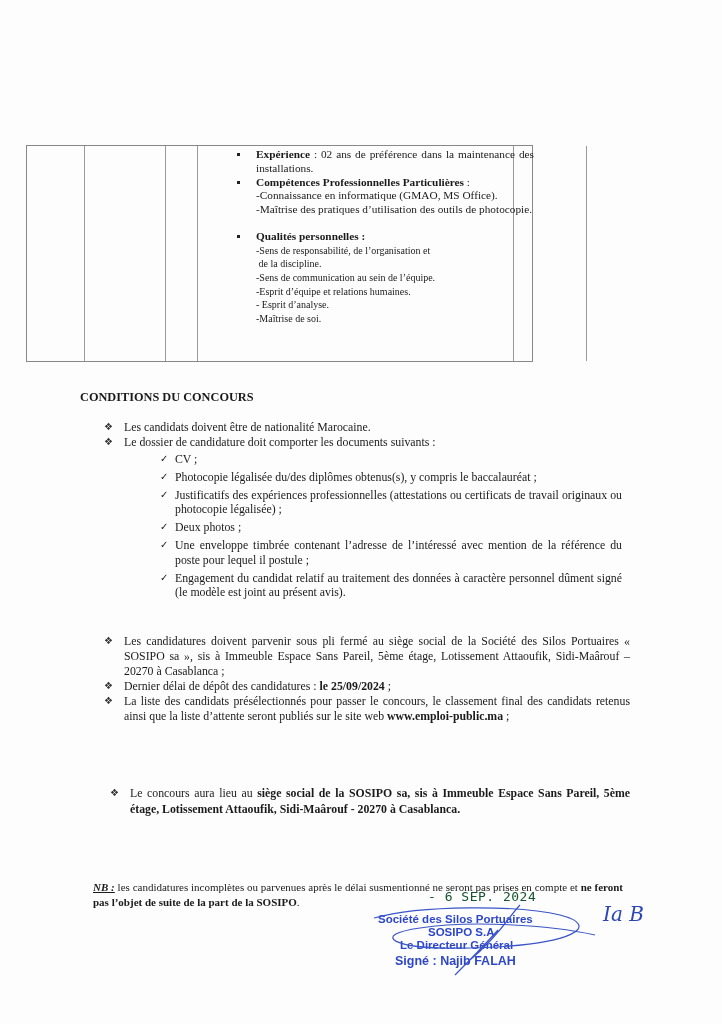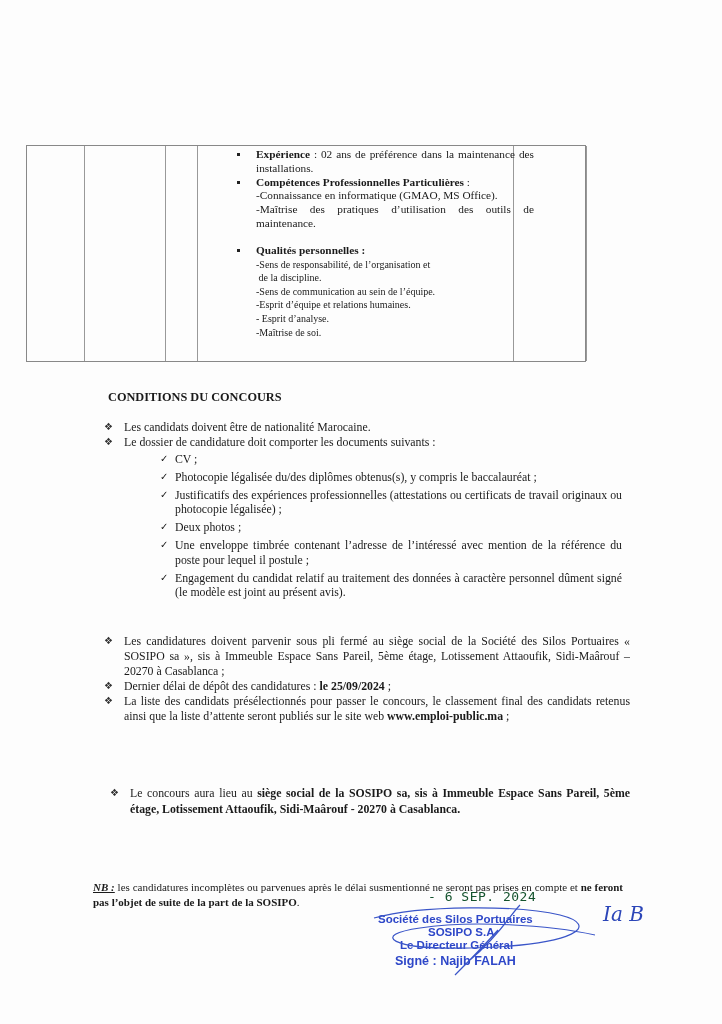--- a/index.html
+++ b/index.html
@@ -1,28 +1,28 @@
 <!DOCTYPE html>
 <html><head>
 <meta charset="utf-8">
 <style>
   html,body{margin:0;padding:0;background:#fff;}
   body{width:722px;height:1024px;position:relative;overflow:hidden;font-family:"Liberation Serif",serif;color:#1a1a1a;}
   .page{position:absolute;left:0;top:0;width:722px;height:1024px;background:#fdfdfd;}
   
-  .tbl{position:absolute;left:26px;top:145px;width:560px;height:217px;border:1px solid #888;box-sizing:border-box;}
+  .tbl{position:absolute;left:26px;top:145px;width:507px;height:217px;border:1px solid #888;box-sizing:border-box;}
   .vline{position:absolute;top:0;bottom:0;width:1px;background:#999;}
   .cell-content{position:absolute;left:207px;top:2px;width:300px;font-size:11.3px;line-height:13.8px;}
   .bul{position:relative;padding-left:22px;}
   .bul .sq{position:absolute;left:3px;top:5px;width:3px;height:3px;background:#222;}
   .just{text-align:justify;text-align-last:left;}
   .gap{height:13px;}
   b{font-weight:bold;}
   
-  .sec-title{position:absolute;left:108px;top:390px;font-size:12.3px;font-weight:bold;}
+  .sec-title{position:absolute;left:80px;top:390px;font-size:12.3px;font-weight:bold;}
   .dia-list{position:absolute;left:104px;width:520px;font-size:11.8px;line-height:14.8px;}
   .dia{position:relative;padding-left:20px;}
   .dia .dm{position:absolute;left:0;top:0;font-size:10px;color:#333;}
   .chk-list{position:absolute;left:160px;width:462px;font-size:11.8px;line-height:14.8px;}
   .chk{position:relative;padding-left:15px;margin-bottom:3px;}
   .chk .cm{position:absolute;left:0;top:0;font-size:10px;}
   .nb{position:absolute;left:93px;top:880px;width:530px;font-size:11px;line-height:14.8px;text-align:justify;}
   .nb u{font-style:italic;font-weight:bold;}
   
   .stamp{position:absolute;color:#2e47c8;font-family:"Liberation Sans",sans-serif;font-weight:bold;}
@@ -44,21 +44,21 @@
 
     <div class="cell-content">
       <div class="bul just">
         <span class="sq"></span>
         <b>Expérience</b><span> : 02 ans de préférence dans la maintenance des installations.</span>
       </div>
       <div class="bul">
         <span class="sq"></span>
         <b>Compétences Professionnelles Particulières</b><span> :</span>
         <div class="just">-Connaissance en informatique (GMAO, MS Office).</div>
-        <div class="just">-Maîtrise des pratiques d’utilisation des outils de maintenance.</div>
+        <div class="just">-Maîtrise des pratiques d’utilisation des outils de photocopie.</div>
       </div>
       <div class="gap"></div>
       <div class="bul">
         <span class="sq"></span>
         <b>Qualités personnelles :</b>
         <div style="width:245px;font-size:10px;line-height:13.6px;">
           <div>-Sens de responsabilité, de l’organisation et</div>
           <div style="white-space:pre"> de la discipline.</div>
           <div>-Sens de communication au sein de l’équipe.</div>
           <div>-Esprit d’équipe et relations humaines.</div>

